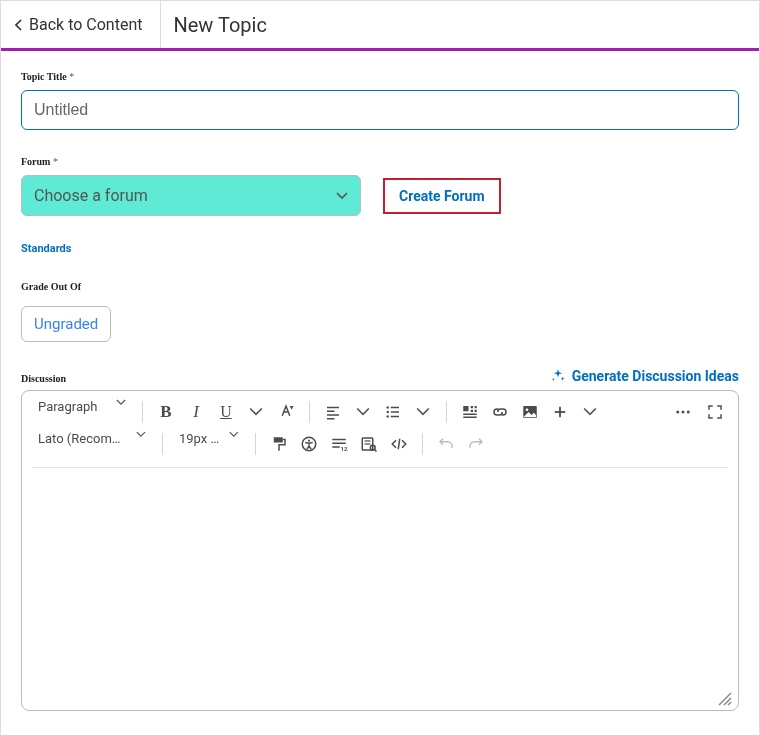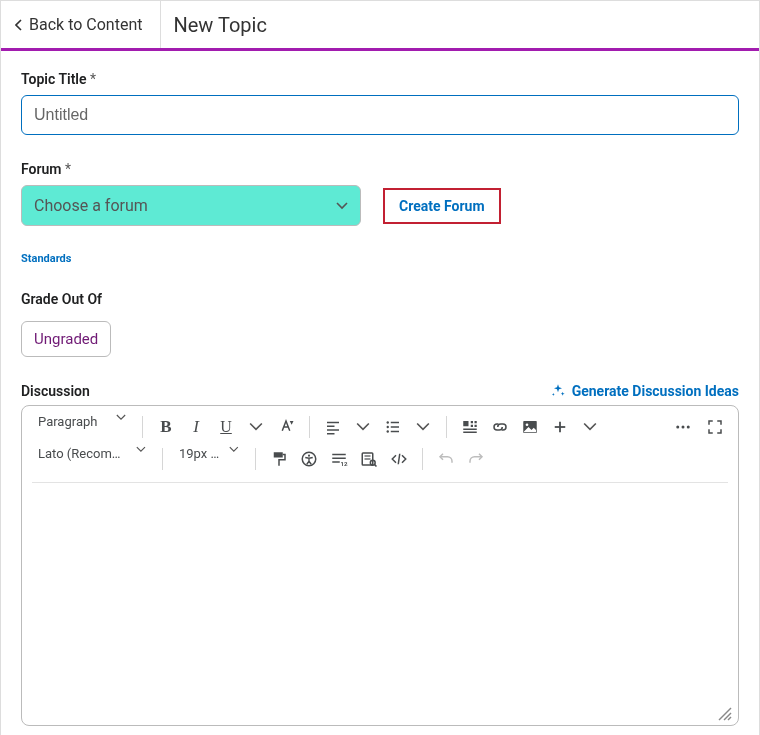--- a/index.html
+++ b/index.html
@@ -35,23 +35,24 @@
   .title {
     padding-left: 12px;
     font-size: 20px;
     color: #333;
   }
   .body {
     padding: 20px 20px 24px 20px;
   }
   .field-label {
     font-weight: 600;
-    font-size: 14px;
+    font-size: 10px;
     margin-bottom: 8px;
     color: #202122;
+    font-family: Liberation Serif, serif;
   }
   .req { color: #595959; font-weight: 400; }
   .text-input {
     width: 100%;
     border: 1px solid #006fbf;
     border-radius: 6px;
     font-size: 16px;
     padding: 10px 12px;
     color: #666;
     outline: none;
@@ -91,21 +92,21 @@
     font-size: 11px;
     cursor: pointer;
   }
   .section-gap { margin-top: 26px; }
   .grade-box {
     display: inline-block;
     border: 1px solid #bbb;
     border-radius: 6px;
     padding: 8px 12px;
     font-size: 15px;
-    color: #701a75;
+    color: #3b82f6;
     margin-top: 6px;
     background: #fff;
     cursor: pointer;
   }
   .desc-row {
     display: flex;
     justify-content: space-between;
     align-items: flex-end;
     margin-top: 26px;
   }

